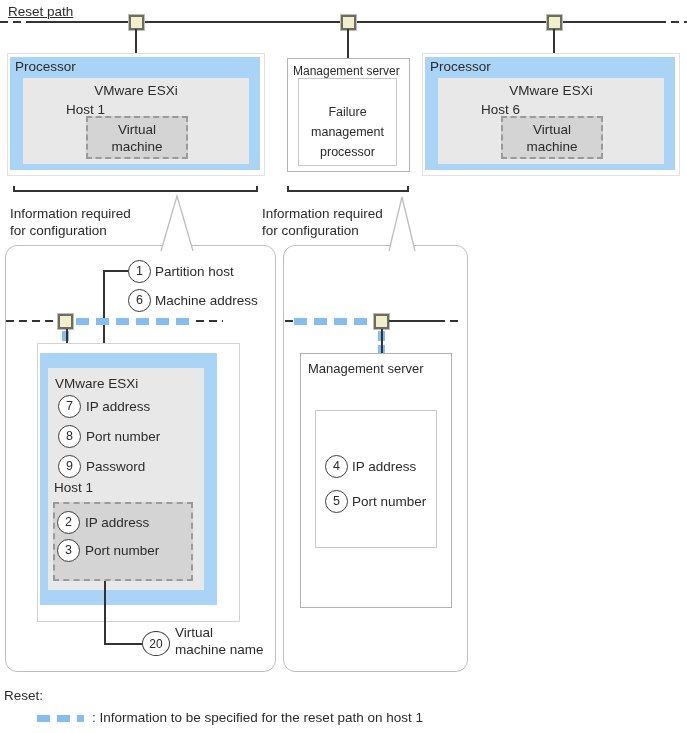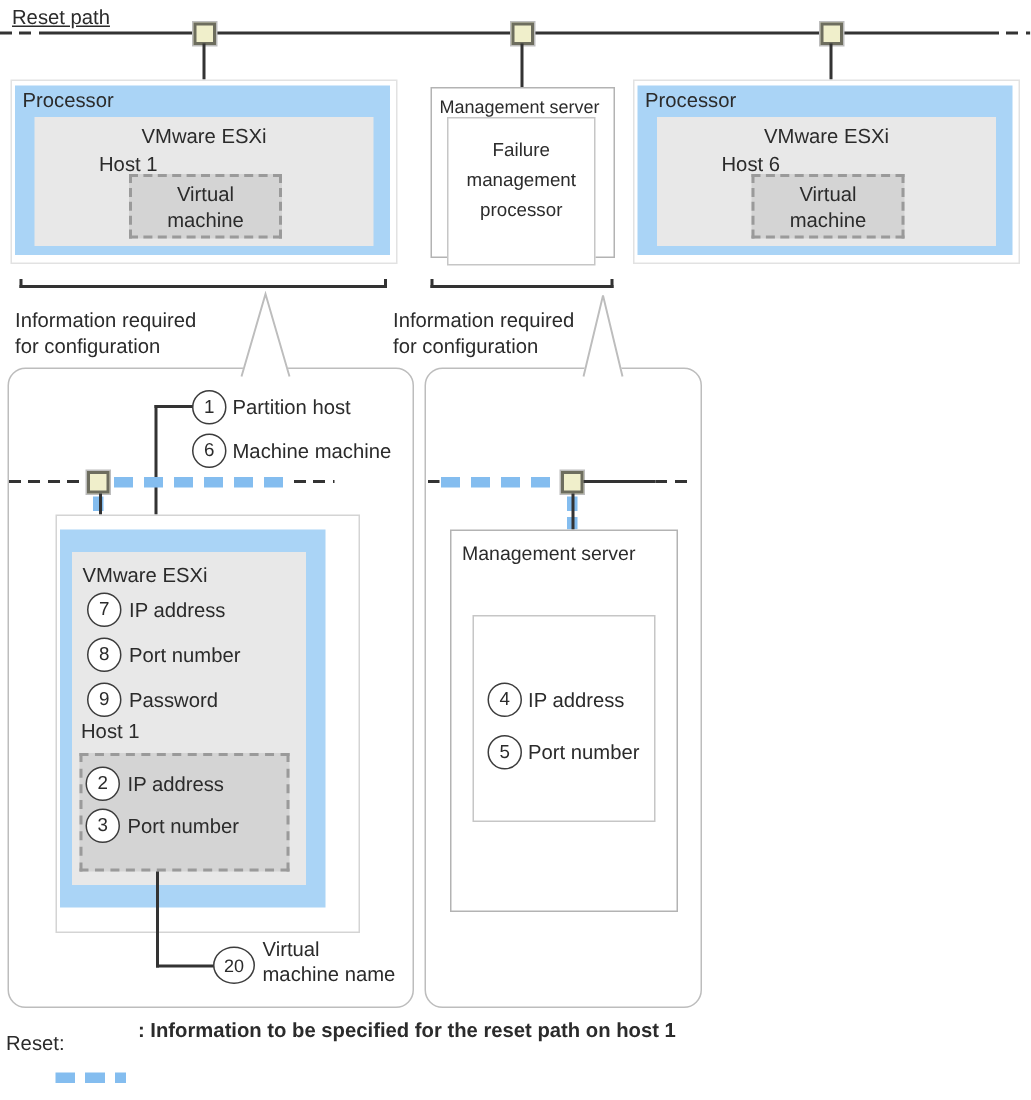--- a/index.html
+++ b/index.html
@@ -64,21 +64,21 @@
   </div>
   <div class="abs txt" style="left:15px;top:59px;">Processor</div>
   <div class="abs gray-box" style="left:23px;top:78px;width:226px;height:86px;"></div>
   <div class="abs txt center" style="left:23px;top:83px;width:226px;">VMware ESXi</div>
   <div class="abs txt" style="left:66px;top:102px;">Host 1</div>
   <div class="abs vm-box center preline" style="left:86px;top:116px;width:102px;height:43px;padding-top:3px;">Virtual
 machine</div>
 
   <div class="abs white-box" style="left:287px;top:58px;width:123px;height:114px;"></div>
   <div class="abs txt small" style="left:293px;top:63px;">Management server</div>
-  <div class="abs inner-box center preline mid" style="left:298px;top:78px;width:99px;height:99px;padding-top:11px;line-height:20px;">Failure
+  <div class="abs inner-box center preline mid" style="left:298px;top:78px;width:99px;height:88px;padding-top:23px;line-height:20px;">Failure
 management
 processor</div>
 
   <div class="abs proc-outer" style="left:422px;top:53px;width:256px;height:121px;">
     <div class="abs proc-blue" style="left:2px;top:3px;width:250px;height:113px;"></div>
   </div>
   <div class="abs txt" style="left:430px;top:59px;">Processor</div>
   <div class="abs gray-box" style="left:438px;top:78px;width:226px;height:86px;"></div>
   <div class="abs txt center" style="left:438px;top:83px;width:226px;">VMware ESXi</div>
   <div class="abs txt" style="left:481px;top:102px;">Host 6</div>
@@ -103,21 +103,21 @@
     <path d="M8,57 L22,2 L36,57 Z" fill="#ffffff"></path>
     <path d="M9,56 L22,2 L35,56" fill="none" stroke="#bdbdbd" stroke-width="1.3"></path>
   </svg>
 
   <div class="abs hline" style="left:103px;top:270px;width:26px;"></div>
   <div class="abs vline" style="left:103px;top:270px;height:86px;"></div>
 
   <div class="abs circ" style="left:128px;top:260px;">1</div>
   <div class="abs txt" style="left:155px;top:264px;">Partition host</div>
   <div class="abs circ" style="left:128px;top:289px;">6</div>
-  <div class="abs txt" style="left:155px;top:293px;">Machine machine</div>
+  <div class="abs txt" style="left:155px;top:293px;">Machine address</div>
 
   <div class="abs hdash-black" style="left:6px;top:320px;width:50px;"></div>
   <div class="abs conn" style="left:58px;top:314px;"></div>
   <div class="abs hdash-blue" style="left:76px;top:318px;width:119px;"></div>
   <div class="abs hdash-black" style="left:196px;top:320px;width:27px;"></div>
   <div class="abs vdash-blue" style="left:62px;top:331px;height:22px;"></div>
   <div class="abs vline" style="left:66px;top:329px;height:26px;"></div>
 
   <div class="abs outer-faint" style="left:37px;top:343px;width:203px;height:279px;"></div>
   <div class="abs proc-blue" style="left:40px;top:353px;width:177px;height:252px;"></div>
@@ -157,15 +157,15 @@
   <div class="abs txt" style="left:308px;top:361px;font-size:13px;">Management server</div>
   <div class="abs inner-box" style="left:315px;top:410px;width:122px;height:138px;"></div>
 
   <div class="abs circ" style="left:325px;top:455px;">4</div>
   <div class="abs txt" style="left:352px;top:459px;">IP address</div>
   <div class="abs circ" style="left:325px;top:490px;">5</div>
   <div class="abs txt" style="left:352px;top:494px;">Port number</div>
 
   <div class="abs txt" style="left:4px;top:688px;">Reset:</div>
   <div class="abs hdash-blue" style="left:37px;top:715px;width:47px;"></div>
-  <div class="abs txt" style="left:92px;top:679px;font-weight:bold;">: Information to be specified for the reset path on host 1</div>
+  <div class="abs txt" style="left:92px;top:710px;">: Information to be specified for the reset path on host 1</div>
 
 </div>
 
 </body></html>

